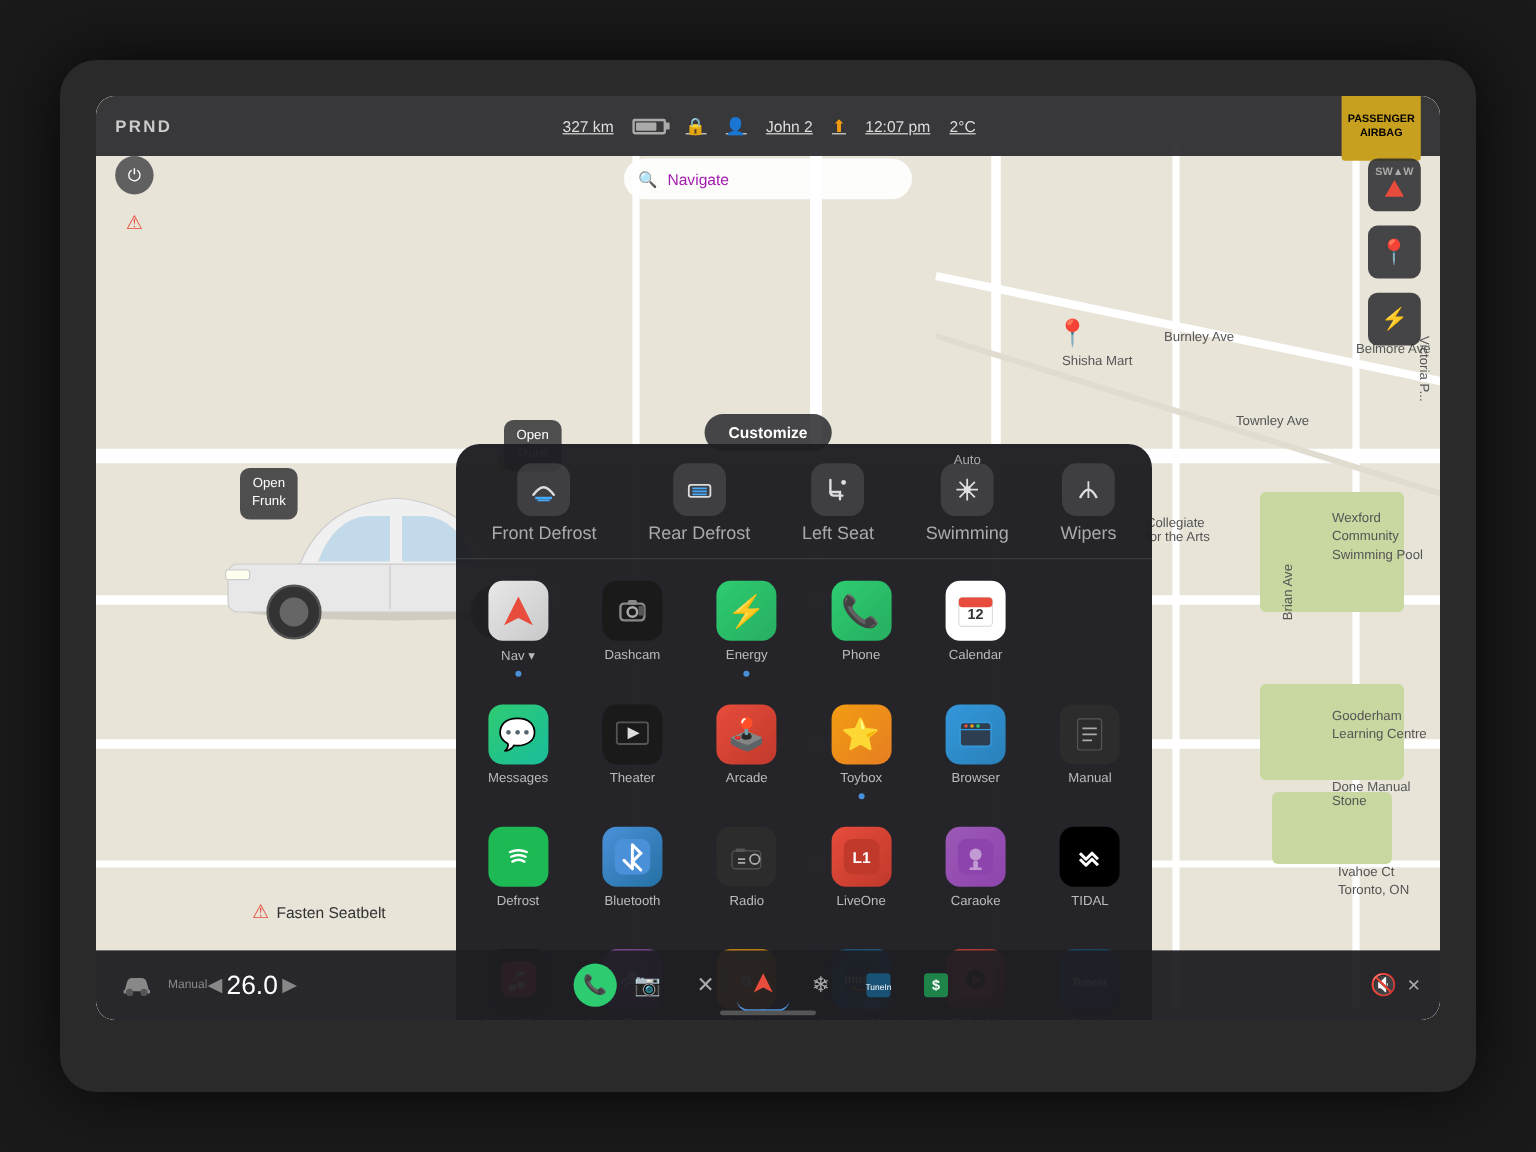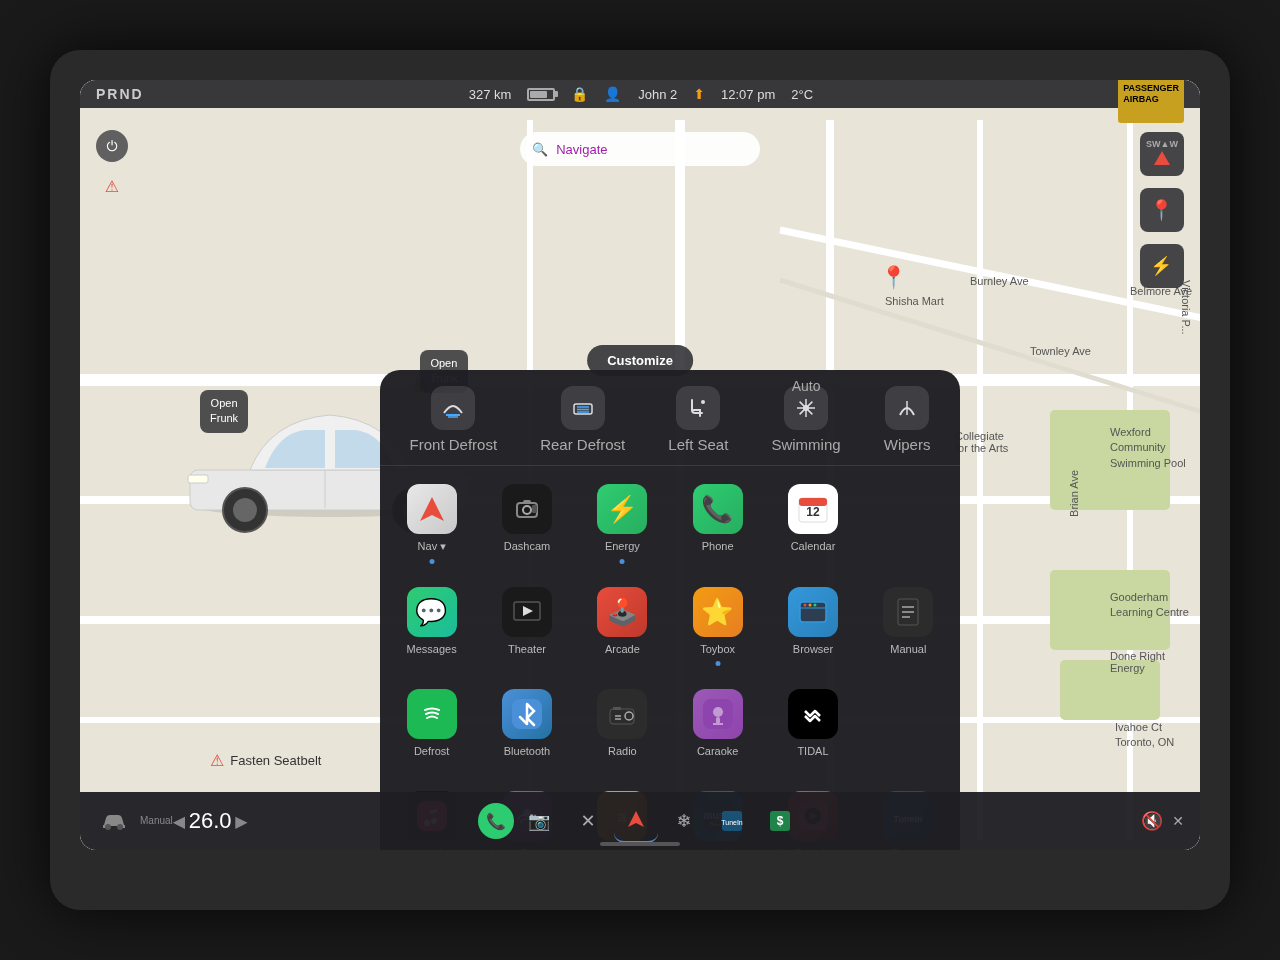--- a/index.html
+++ b/index.html
@@ -42,21 +42,21 @@
       background: #e8e4d8;
       overflow: hidden;
     }
 
     
     .status-bar {
       position: absolute;
       top: 0;
       left: 0;
       right: 0;
-      height: 28px;
+      height: 50px;
       background: rgba(40,40,45,0.92);
       display: flex;
       align-items: center;
       padding: 0 16px;
       z-index: 100;
       color: #fff;
       font-size: 13px;
     }
 
     .status-prnd {
@@ -68,20 +68,21 @@
     }
 
     .status-center {
       flex: 1;
       display: flex;
       align-items: center;
       justify-content: center;
       gap: 16px;
       font-size: 13px;
       color: #ddd;
+      text-decoration: underline;
     }
 
     .status-battery {
       display: flex;
       align-items: center;
       gap: 4px;
     }
 
     .battery-icon {
       width: 28px;
@@ -120,20 +121,21 @@
     }
 
     .airbag-badge {
       background: #c8a020;
       color: #000;
       font-size: 9px;
       font-weight: 700;
       padding: 18px 5px;
       border-radius: 3px;
       line-height: 1.2;
+      text-align: center;
     }
 
     
     .search-bar {
       position: absolute;
       top: 52px;
       left: 50%;
       transform: translateX(-50%);
       width: 240px;
       height: 34px;
@@ -316,21 +318,21 @@
       align-items: center;
       justify-content: center;
       font-size: 20px;
       color: #fff;
       position: relative;
     }
 
     .auto-label {
       position: absolute;
       top: -8px;
-      font-size: 14px;
+      font-size: 11px;
       color: #aaa;
       background: transparent;
     }
 
     .quick-ctrl-name {
       font-size: 15px;
       color: #aaa;
     }
 
     
@@ -625,21 +627,21 @@
       <span class="warning-triangle">⚠</span>
       <span>Fasten Seatbelt</span>
     </div>
 
     <div class="map-label" style="top:215px;left:805px;">Shisha Mart</div>
     <div class="map-label" style="top:195px;left:890px;">Burnley Ave</div>
     <div class="map-label" style="top:265px;left:950px;">Townley Ave</div>
     <div class="map-label" style="top:390px;left:988px;writing-mode:vertical-rl;transform:rotate(180deg);">Brian Ave</div>
     <div class="map-label" style="top:345px;left:1030px;line-height:1.4;">Wexford Community<br>Swimming Pool</div>
     <div class="map-label" style="top:510px;left:1030px;line-height:1.4;">Gooderham<br>Learning Centre</div>
-    <div class="map-label" style="top:570px;left:1030px;">Done Right Energy</div>
+    <div class="map-label" style="top:570px;left:1030px;">Done Manual Stone</div>
     <div class="map-label" style="top:640px;left:1035px;line-height:1.4;">Ivahoe Ct<br>Toronto, ON</div>
     <div class="map-label" style="top:350px;left:875px;">Collegiate<br>for the Arts</div>
     <div class="map-label" style="top:200px;left:1100px;writing-mode:vertical-rl;">Victoria P...</div>
     <div class="map-label" style="top:205px;left:1050px;">Belmore Ave</div>
 
     <div class="app-drawer">
 
       <div class="quick-controls">
         <div class="quick-ctrl">
           <div class="quick-ctrl-icon">
@@ -820,20 +822,29 @@
                 <rect x="3" y="10" width="24" height="15" rx="3" fill="#2c2c2c" stroke="#555"></rect>
                 <rect x="6" y="8" width="8" height="3" rx="1" fill="#555"></rect>
                 <circle cx="22" cy="17" r="4" fill="none" stroke="#aaa" stroke-width="1.5"></circle>
                 <line x1="8" y1="17" x2="14" y2="17" stroke="#aaa" stroke-width="1.5"></line>
                 <line x1="8" y1="20" x2="14" y2="20" stroke="#aaa" stroke-width="1.5"></line>
               </svg>
           </div>
           <span class="app-name">Radio</span>
         </div>
         <div class="app-item">
+          <div class="app-icon icon-liveone">
+            <svg width="30" height="30" viewBox="0 0 30 30">
+                <rect width="30" height="30" rx="8" fill="#c0392b"></rect>
+                <text x="15" y="20" text-anchor="middle" font-size="13" font-weight="bold" fill="#fff">L1</text>
+              </svg>
+          </div>
+          <span class="app-name">LiveOne</span>
+        </div>
+        <div class="app-item">
           <div class="app-icon icon-karaoke">
             <svg width="30" height="30" viewBox="0 0 30 30">
                 <rect width="30" height="30" rx="8" fill="#8e44ad"></rect>
                 <circle cx="15" cy="13" r="5" fill="#c39bd3"></circle>
                 <rect x="13" y="18" width="4" height="7" rx="2" fill="#c39bd3"></rect>
                 <line x1="10" y1="25" x2="20" y2="25" stroke="#c39bd3" stroke-width="2"></line>
               </svg>
           </div>
           <span class="app-name">Caraoke</span>
         </div>

